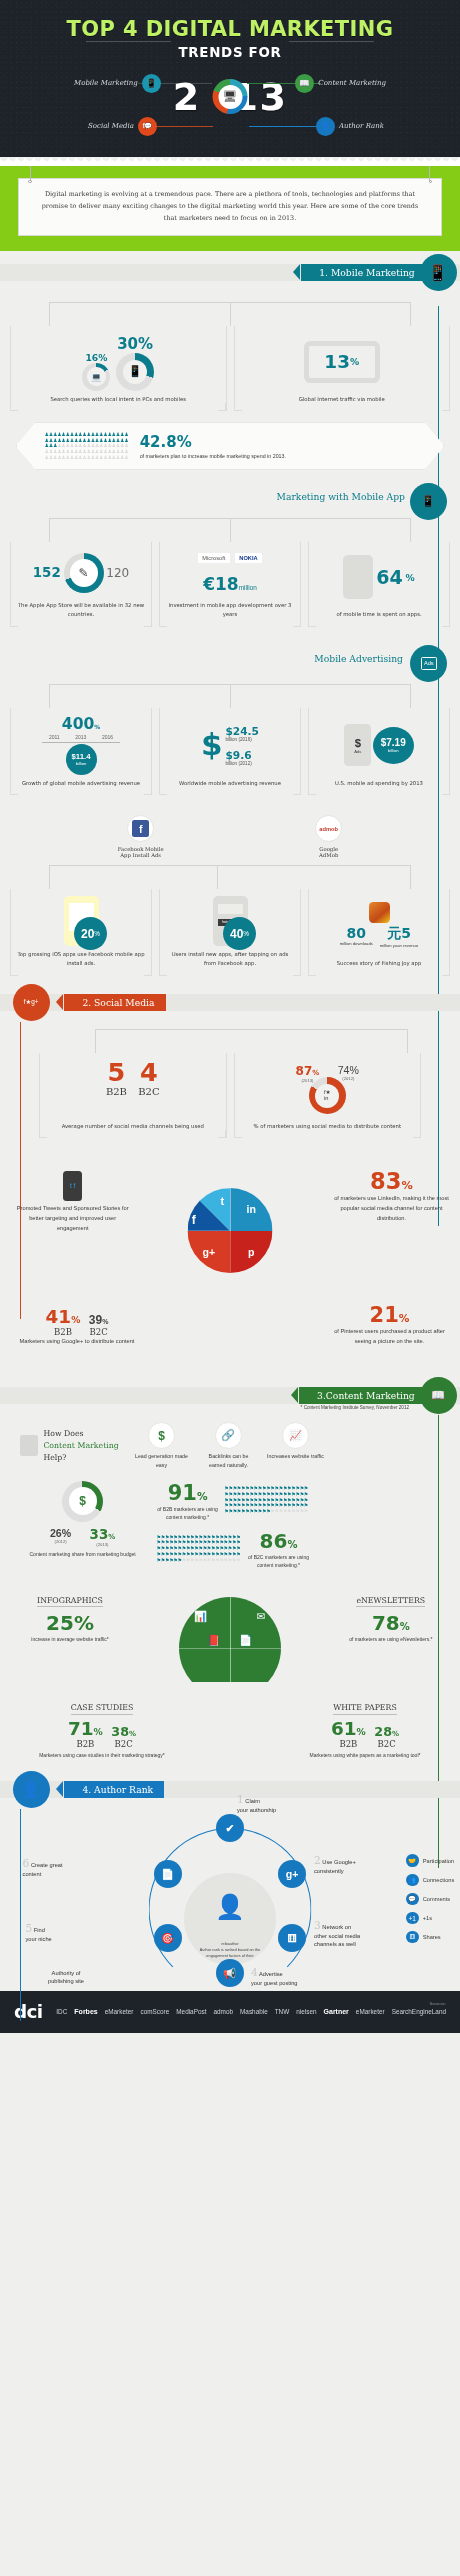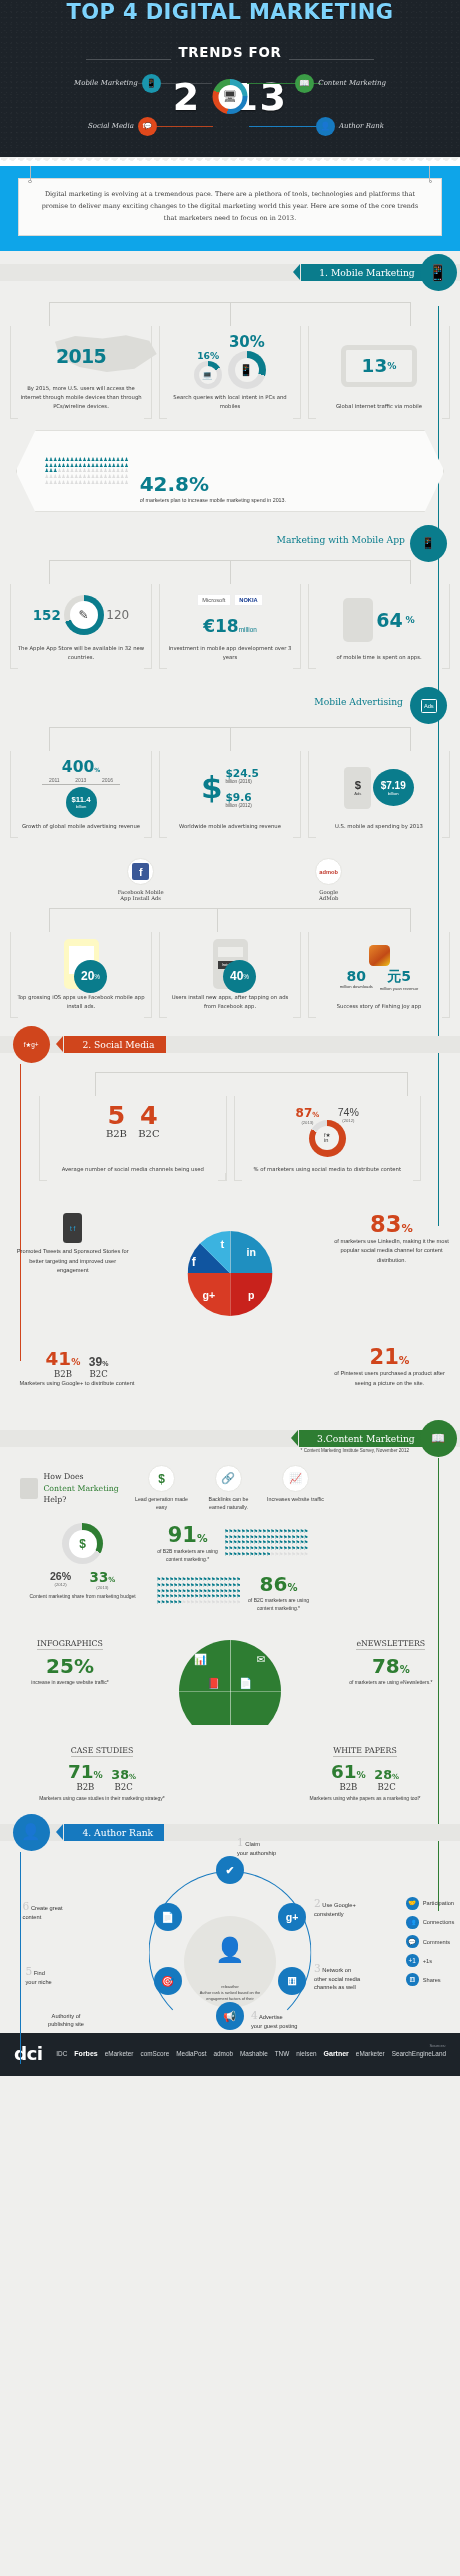--- a/index.html
+++ b/index.html
@@ -15,32 +15,32 @@
     background:#1d2329; position:relative; height:157px; overflow:hidden;
   }
   .hero:before{
     content:""; position:absolute; inset:0;
     background:
       radial-gradient(circle at 30% 45%, rgba(255,255,255,.045) 0 0.7px, transparent 0.7px),
       radial-gradient(circle at 70% 75%, rgba(255,255,255,.035) 0 0.7px, transparent 0.7px);
     background-size:5px 5px, 6.4px 6.4px;
   }
   .hero-title{
-    text-align:center; padding-top:0; position:relative; z-index:3;
+    text-align:center; padding-top:17px; position:relative; z-index:3;
     font-family:"DejaVu Sans", sans-serif;
     font-weight:bold; font-size:21px; letter-spacing:0.4px;
-    color:#7dd3fc; text-shadow:0 1.4px 0 rgba(0,0,0,.45);
+    color:#bef264; text-shadow:0 1.4px 0 rgba(0,0,0,.45);
   }
   .hero-sub{
     text-align:center; color:#fff; font-weight:bold; font-size:13.4px;
     letter-spacing:0.7px; margin-top:3.5px; position:relative; z-index:3;
     font-family:"DejaVu Sans", sans-serif;
   }
-  .hero-sub-wrap{ position:relative; z-index:3; display:flex; align-items:flex-end;
-    justify-content:center; gap:7px; margin-top:17px;}
+  .hero-sub-wrap{ position:relative; z-index:3; display:flex; align-items:flex-start;
+    justify-content:center; gap:7px; margin-top:0;}
   .hr-line{ height:0.7px; width:85px; background:rgba(255,255,255,.22); }
 
   .year-row{
     position:relative; z-index:3; margin-top:7px; height:85px;
   }
   .year-digits{
     position:absolute; left:0; right:0; top:8.5px; text-align:center;
     font-family:"DejaVu Sans", sans-serif; font-weight:bold;
     font-size:38px; color:#fff; letter-spacing:1.4px;
     text-shadow:0 1.4px 1.4px rgba(0,0,0,.5);
@@ -80,21 +80,21 @@
   .hl4{ right:140px; top:59px; width:71px; background:#1a7fc1;}
 
   .torn{
     height:8.5px; background:#fff;
     -webkit-mask-image: radial-gradient(circle 4.2px at 4.2px -0.7px, transparent 4.2px, #000 4.2px);
     mask-image: radial-gradient(circle 4.2px at 4.2px -0.7px, transparent 4.2px, #000 4.2px);
     -webkit-mask-size:8.5px 8.5px; mask-size:8.5px 8.5px; mask-repeat:repeat-x;
   }
 
   
-  .intro-wrap{ background:#0ea5e9; padding:12.7px 17.7px 15.6px; position:relative; }
+  .intro-wrap{ background:#84cc16; padding:12.7px 17.7px 15.6px; position:relative; }
   .intro-box{
     border:0.7px solid #d9d9d6; background:#fbfbfa; padding:10px 18.4px;
     text-align:center; font-family:"DejaVu Serif", serif;
     font-size:6.4px; line-height:1.85; color:#3a3a3a;
   }
   .pin{ position:absolute; width:3.5px; height:3.5px; border:0.7px solid #9a9a9a;
     border-radius:50%; background:#fff; }
   .pin-line{ position:absolute; width:0.7px; background:#b9b9b9; }
 
   
@@ -260,30 +260,20 @@
 
     <div class="tree" style="margin-top:21px;">
       <div class="h" style="left:39px;right:39px;"></div>
       <div class="v" style="left:39px;"></div>
         <div class="v" style="left:50%;"></div>
         <div class="v" style="right:39px;"></div>
     </div>
 
     <div class="cards">
 
-      <div class="card">
-        <div class="viz">
-          <div style="position:relative;">
-            <div style="position:absolute;left:-4.2px;top:-12.7px;width:106px;height:41px;background:#dcdcd8;
-                 clip-path:polygon(3% 22%,22% 8%,48% 14%,70% 6%,92% 20%,99% 52%,78% 88%,52% 96%,26% 84%,8% 62%);"></div>
-            <div class="num" style="position:relative;font-size:19px;letter-spacing:-0.7px;">2015</div>
-          </div>
-        </div>
-        <div class="cap">By 2015, more U.S. users will access the Internet through mobile devices than through PCs/wireline devices.</div>
-      </div>
 
       <div class="card">
         <div class="viz" style="gap:5.7px;align-items:flex-end;">
           <div style="text-align:center;">
             <div class="num" style="font-size:9.2px;">16%</div>
             <div class="donut" style="width:28px;height:28px;background:conic-gradient(#0a7c8c 0deg 58deg,#dedede 58deg 360deg);">
               <i style="width:18.4px;height:18.4px;font-size:8.5px;">💻</i>
             </div>
           </div>
           <div style="text-align:center;">
@@ -404,21 +394,21 @@
           <span>♟</span>
           <span>♟</span>
           <span>♟</span>
           <span>♟</span>
           <span>♟</span>
           <span>♟</span>
           <span>♟</span>
           <span>♟</span>
         </div>
       <div>
-        <div class="num" style="font-size:20px;margin-top:32px;">42.8%</div>
+        <div class="num" style="font-size:15px;">42.8%</div>
         <div style="font-size:5.3px;margin-top:1.4px;">of marketers plan to increase mobile marketing spend in 2013.</div>
       </div>
     </div>
 
     <div style="position:relative;height:35px;margin-top:12.7px;">
       <div style="position:absolute;right:55px;top:8.5px;font-family:'DejaVu Serif',serif;font-size:9.2px;color:#0a7c8c;">Marketing with Mobile App</div>
       <div class="badge-circle badge-teal" style="right:12.7px;top:0;">📱</div>
     </div>
     <div class="tree">
       <div class="h" style="left:39px;right:39px;"></div>

